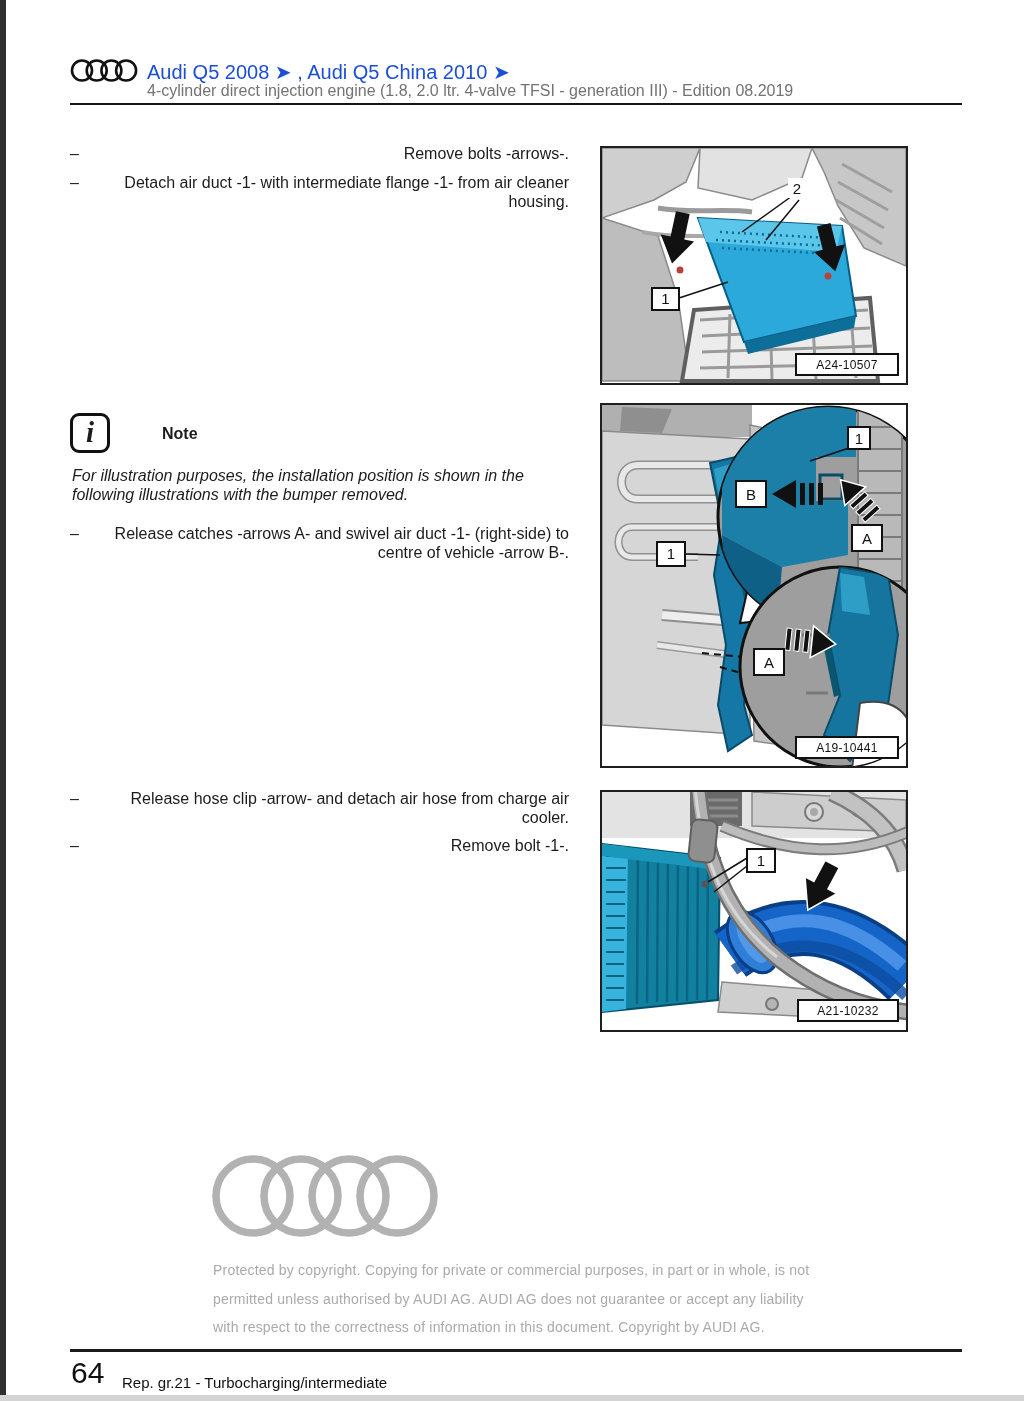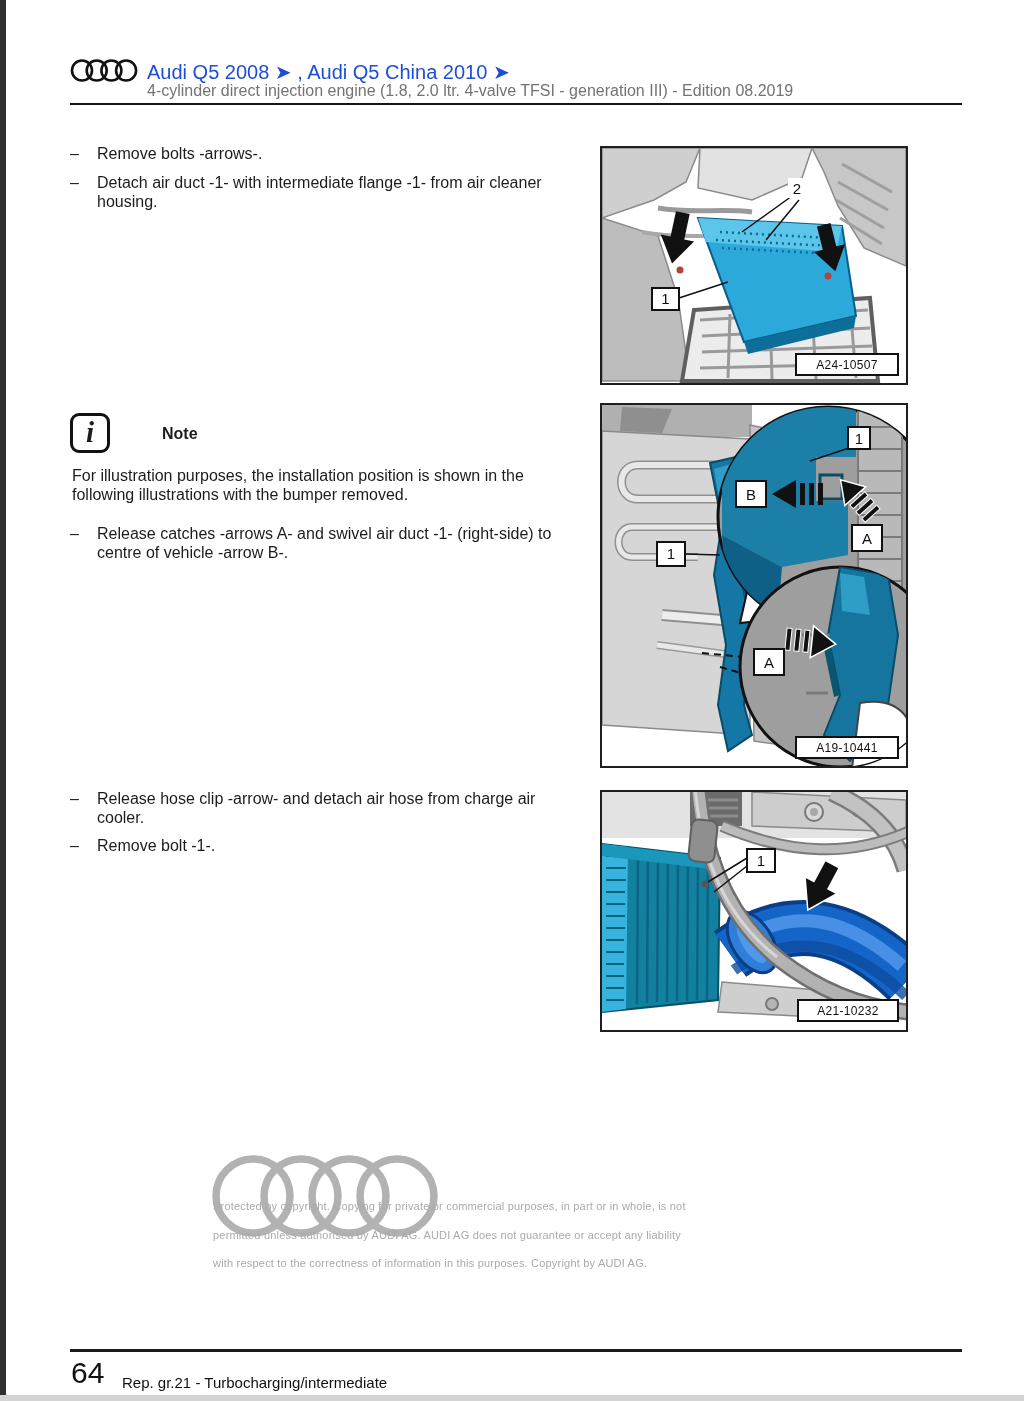--- a/index.html
+++ b/index.html
@@ -12,44 +12,44 @@
   .scan-left{left:0;top:0;width:6px;height:1401px;background:#2f2f2f;}
   .scan-bottom{left:0;top:1395px;width:1024px;height:6px;background:#d4d4d4;}
   
   .logo{left:70px;top:57px;width:68px;height:27px;}
   .title1{left:147px;top:60px;font-size:20px;white-space:nowrap;color:#1d4ed8;}
   .title2{left:147px;top:82px;font-size:16px;white-space:nowrap;color:#737373;}
   .header-rule{left:70px;top:103px;width:892px;border-top:2px solid #151515;}
   
   .step{display:flex;left:70px;width:505px;font-size:16px;line-height:19px;}
   .step .dash{width:27px;flex:none;}
-  .step .txt{width:472px;}
+  .step .txt{width:472px;text-align:right;}
   .step1{top:144px;}
   .step2{top:173px;}
   .step3{top:524px;}
   .step4{top:789px;}
   .step5{top:836px;}
   
   .note-icon{left:70px;top:413px;width:40px;height:40px;border:3px solid #111;
     border-radius:9px;box-sizing:border-box;display:flex;align-items:center;justify-content:center;}
   .note-icon span{font-family:"Liberation Serif", serif;font-style:italic;font-weight:bold;
     font-size:29px;line-height:1;transform:translateY(-1px);}
   .note-title{left:122px;top:425px;font-size:16px;font-weight:bold;margin-left:40px;}
-  .note-body{left:72px;top:466px;width:505px;font-size:16px;line-height:19px;}
+  .note-body{left:72px;top:466px;width:505px;font-size:16px;line-height:19px;font-style:italic;}
   
   .figure{border:2px solid #1f1f1f;background:#fff;box-sizing:border-box;}
   .fig1{left:600px;top:146px;width:308px;height:239px;}
   .fig2{left:600px;top:403px;width:308px;height:365px;}
   .fig3{left:600px;top:790px;width:308px;height:242px;}
   .figure svg{display:block;width:100%;height:100%;}
   .fig-label{font-family:"Liberation Sans", sans-serif;font-size:15px;fill:#111;}
   .fig-id{font-family:"Liberation Sans", sans-serif;font-size:12px;fill:#111;letter-spacing:0.3px;}
   
   .wm-rings{left:212px;top:1148px;width:226px;height:96px;}
-  .wm-text{left:213px;top:1192px;font-size:11px;line-height:28.5px;color:#aaaaaa;
+  .wm-text{left:213px;top:1256px;font-size:14px;line-height:28.5px;color:#aaaaaa;
     letter-spacing:0.2px;}
   .wm-text div{white-space:nowrap;}
   
   .footer-rule{left:70px;top:1349px;width:892px;border-top:3px solid #1a1a1a;}
   .page-num{left:71px;top:1356px;font-size:30px;color:#111;}
   .footer-section{left:122px;top:1374px;font-size:15px;color:#111;white-space:nowrap;}
 </style>
 </head>
 <body>
 
@@ -302,18 +302,18 @@
       <circle cx="41" cy="48" r="37"></circle>
       <circle cx="89" cy="48" r="37"></circle>
       <circle cx="137" cy="48" r="37"></circle>
       <circle cx="185" cy="48" r="37"></circle>
     </g>
   </svg>
 </div>
 <div class="abs wm-text">
   <div>Protected by copyright. Copying for private or commercial purposes, in part or in whole, is not</div>
   <div>permitted unless authorised by AUDI AG. AUDI AG does not guarantee or accept any liability</div>
-  <div>with respect to the correctness of information in this purposes. Copyright by AUDI AG.</div>
+  <div>with respect to the correctness of information in this document. Copyright by AUDI AG.</div>
 </div>
 
 <div class="abs footer-rule"></div>
 <div class="abs page-num">64</div>
 <div class="abs footer-section">Rep. gr.21 - Turbocharging/intermediate</div>
 
 </body></html>

